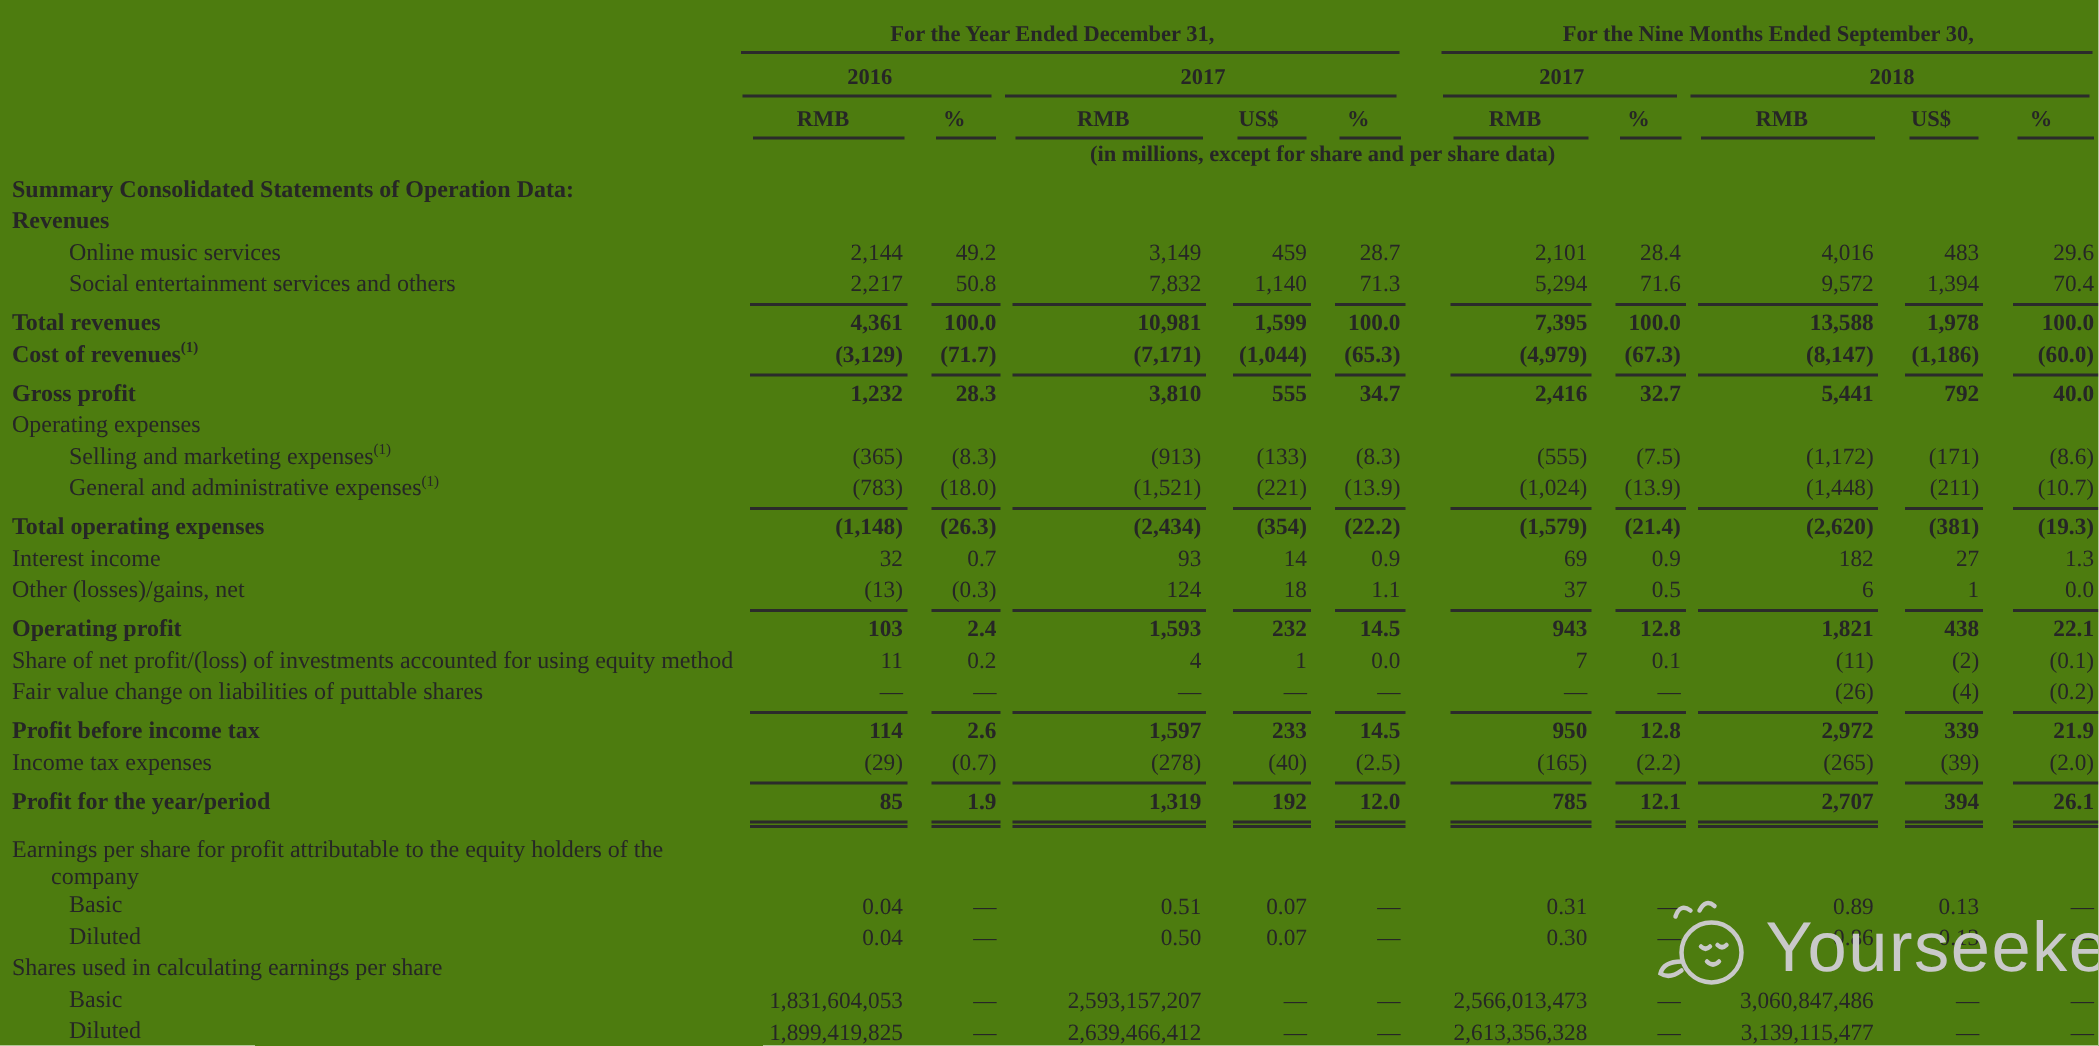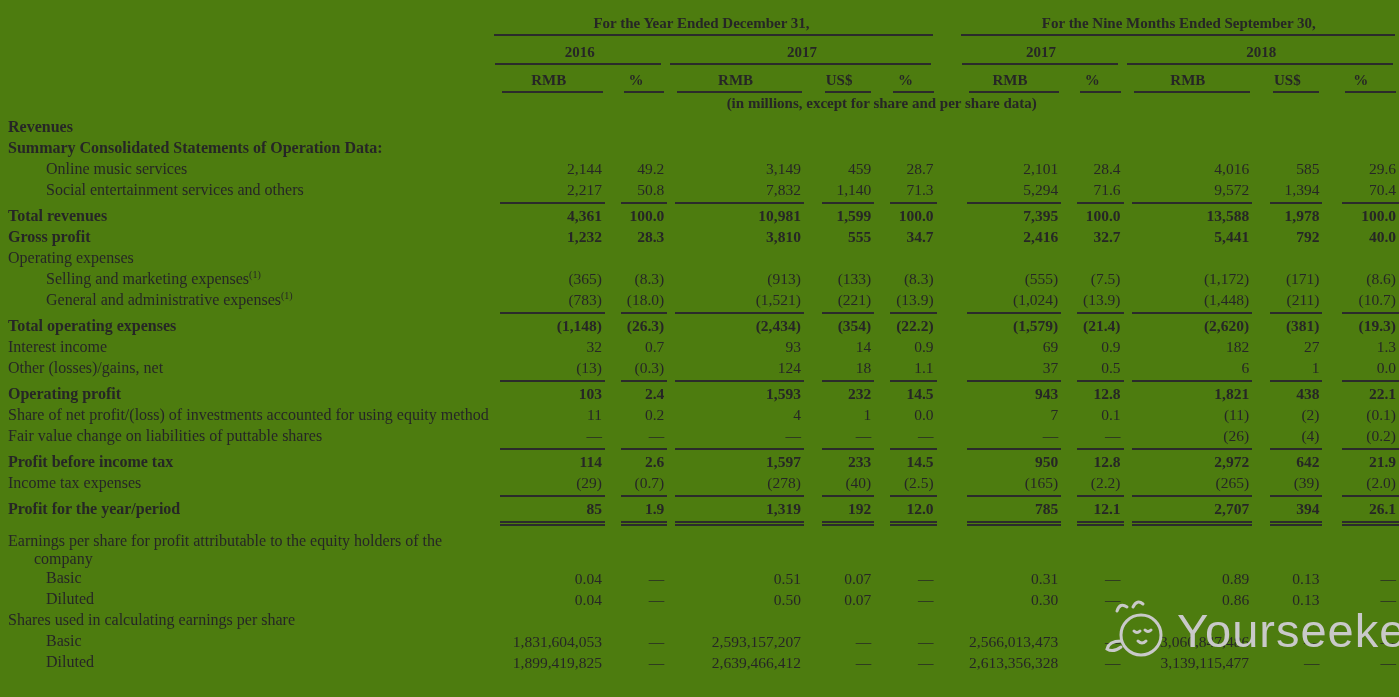--- a/index.html
+++ b/index.html
@@ -99,35 +99,35 @@
         <th class="cur sl">US$</th>
         <th class="cur sl">%</th>
       </tr>
       <tr class="hrowD">
         <th></th>
         <td class="note" colspan="11">(in millions, except for share and per share data)</td>
       </tr>
     </thead>
     <tbody id="tb">
         <tr class="b">
+          <td class="lbl">Summary Consolidated Statements of Operation Data:</td>
+          <td class="num wl"></td>
+          <td class="num sl"></td>
+          <td class="num wl"></td>
+          <td class="num sl"></td>
+          <td class="num sl"></td>
+          <td class="sp"></td>
+          <td class="num wl"></td>
+          <td class="num sl"></td>
+          <td class="num wl"></td>
+          <td class="num sl"></td>
+          <td class="num sl"></td>
+        </tr>
+        <tr class="b">
           <td class="lbl">Revenues</td>
-          <td class="num wl"></td>
-          <td class="num sl"></td>
-          <td class="num wl"></td>
-          <td class="num sl"></td>
-          <td class="num sl"></td>
-          <td class="sp"></td>
-          <td class="num wl"></td>
-          <td class="num sl"></td>
-          <td class="num wl"></td>
-          <td class="num sl"></td>
-          <td class="num sl"></td>
-        </tr>
-        <tr class="b">
-          <td class="lbl">Summary Consolidated Statements of Operation Data:</td>
           <td class="num wl"></td>
           <td class="num sl"></td>
           <td class="num wl"></td>
           <td class="num sl"></td>
           <td class="num sl"></td>
           <td class="sp"></td>
           <td class="num wl"></td>
           <td class="num sl"></td>
           <td class="num wl"></td>
           <td class="num sl"></td>
@@ -137,21 +137,21 @@
           <td class="lbl ind">Online music services</td>
           <td class="num wl">2,144</td>
           <td class="num sl">49.2</td>
           <td class="num wl">3,149</td>
           <td class="num sl">459</td>
           <td class="num sl">28.7</td>
           <td class="sp"></td>
           <td class="num wl">2,101</td>
           <td class="num sl">28.4</td>
           <td class="num wl">4,016</td>
-          <td class="num sl">585</td>
+          <td class="num sl">483</td>
           <td class="num sl">29.6</td>
         </tr>
         <tr class="u">
           <td class="lbl ind">Social entertainment services and others</td>
           <td class="num wl">2,217</td>
           <td class="num sl">50.8</td>
           <td class="num wl">7,832</td>
           <td class="num sl">1,140</td>
           <td class="num sl">71.3</td>
           <td class="sp"></td>
@@ -168,20 +168,34 @@
           <td class="num wl">10,981</td>
           <td class="num sl">1,599</td>
           <td class="num sl">100.0</td>
           <td class="sp"></td>
           <td class="num wl">7,395</td>
           <td class="num sl">100.0</td>
           <td class="num wl">13,588</td>
           <td class="num sl">1,978</td>
           <td class="num sl">100.0</td>
         </tr>
+        <tr class="b u">
+          <td class="lbl">Cost of revenues<sup>(1)</sup></td>
+          <td class="num wl">(3,129)</td>
+          <td class="num sl">(71.7)</td>
+          <td class="num wl">(7,171)</td>
+          <td class="num sl">(1,044)</td>
+          <td class="num sl">(65.3)</td>
+          <td class="sp"></td>
+          <td class="num wl">(4,979)</td>
+          <td class="num sl">(67.3)</td>
+          <td class="num wl">(8,147)</td>
+          <td class="num sl">(1,186)</td>
+          <td class="num sl">(60.0)</td>
+        </tr>
         <tr class="b">
           <td class="lbl">Gross profit</td>
           <td class="num wl">1,232</td>
           <td class="num sl">28.3</td>
           <td class="num wl">3,810</td>
           <td class="num sl">555</td>
           <td class="num sl">34.7</td>
           <td class="sp"></td>
           <td class="num wl">2,416</td>
           <td class="num sl">32.7</td>
@@ -319,21 +333,21 @@
           <td class="lbl">Profit before income tax</td>
           <td class="num wl">114</td>
           <td class="num sl">2.6</td>
           <td class="num wl">1,597</td>
           <td class="num sl">233</td>
           <td class="num sl">14.5</td>
           <td class="sp"></td>
           <td class="num wl">950</td>
           <td class="num sl">12.8</td>
           <td class="num wl">2,972</td>
-          <td class="num sl">642</td>
+          <td class="num sl">339</td>
           <td class="num sl">21.9</td>
         </tr>
         <tr class="u">
           <td class="lbl">Income tax expenses</td>
           <td class="num wl">(29)</td>
           <td class="num sl">(0.7)</td>
           <td class="num wl">(278)</td>
           <td class="num sl">(40)</td>
           <td class="num sl">(2.5)</td>
           <td class="sp"></td>

